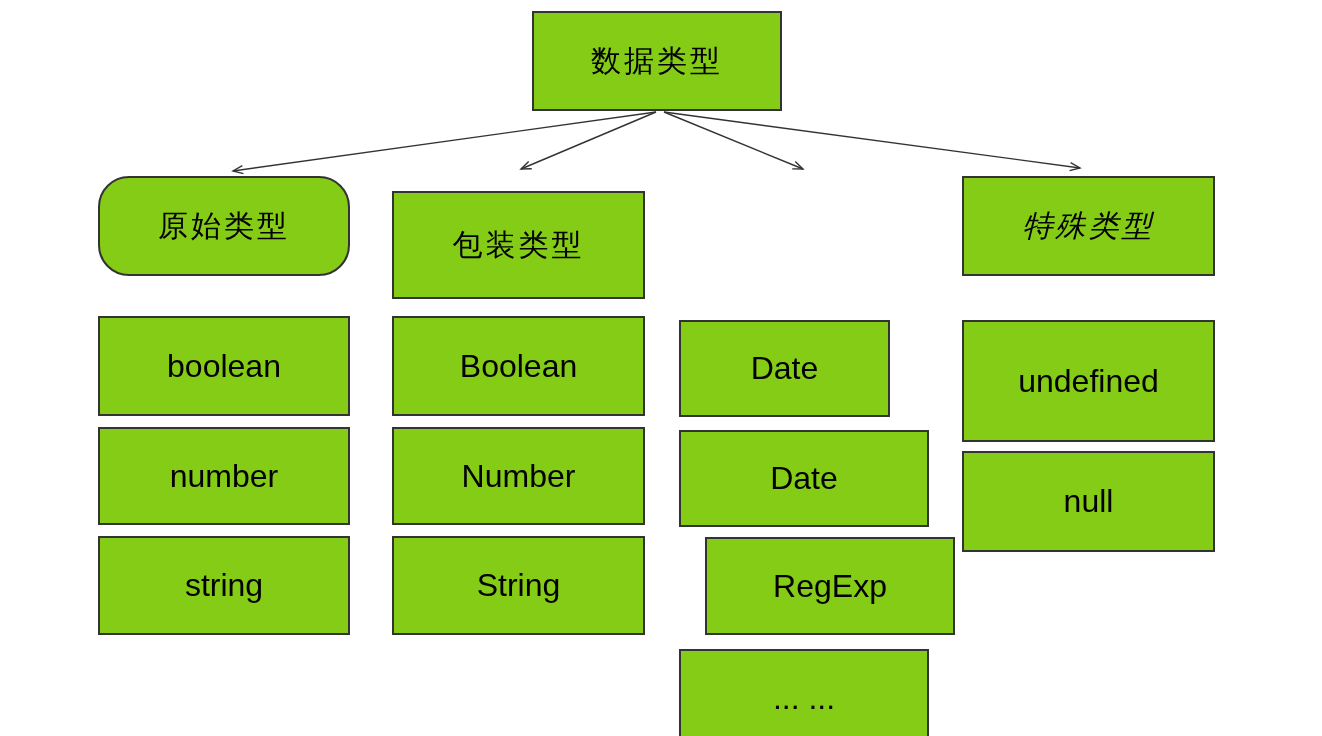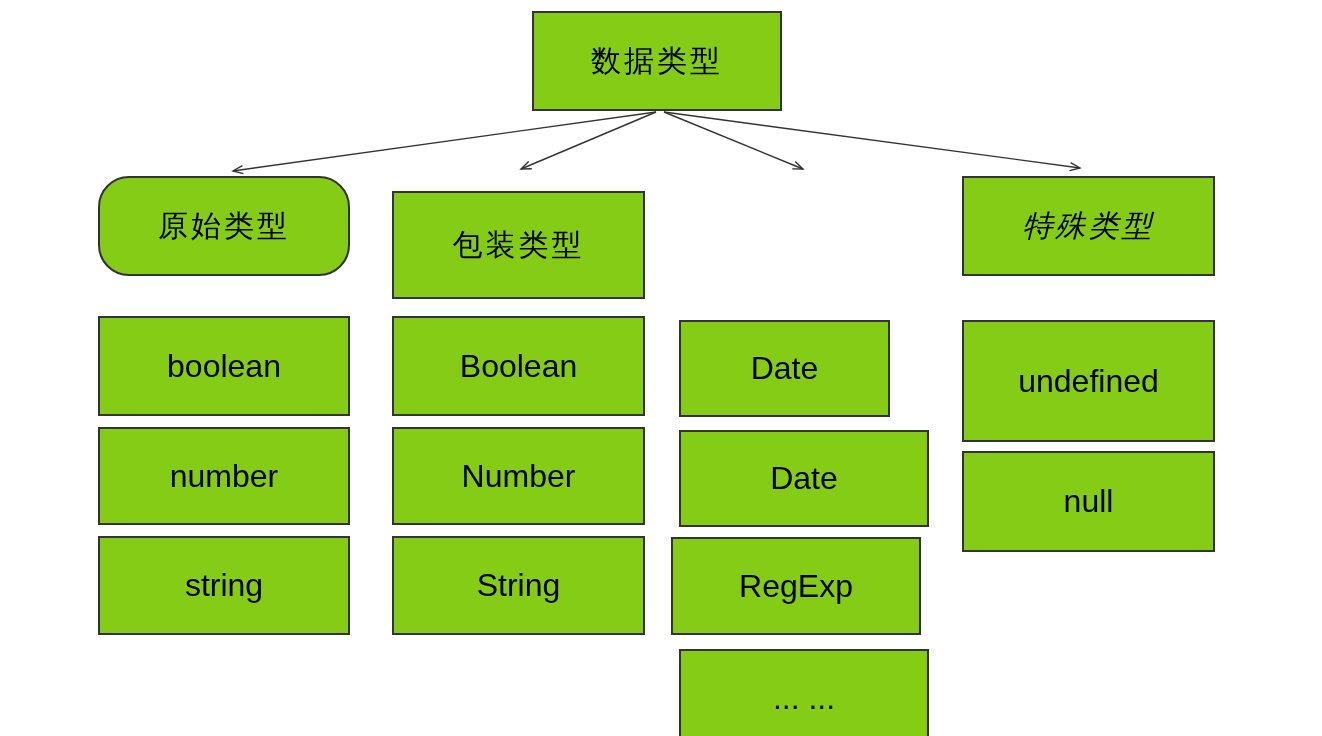--- a/index.html
+++ b/index.html
@@ -92,21 +92,21 @@
   <div class="box latin" style="left:392px; top:516px; width:253px; height:99px;">
     <span>String</span>
   </div>
 
   <div class="box latin" style="left:679px; top:300px; width:211px; height:97px;">
     <span>Date</span>
   </div>
   <div class="box latin" style="left:679px; top:410px; width:250px; height:97px;">
     <span>Date</span>
   </div>
-  <div class="box latin" style="left:671px; top:517px; width:250px; height:98px;">
+  <div class="box latin" style="left:705px; top:517px; width:250px; height:98px;">
     <span>RegExp</span>
   </div>
   <div class="box latin" style="left:679px; top:629px; width:250px; height:99px;">
     <span>... ...</span>
   </div>
 
   <div class="box cjk" style="left:962px; top:176px; width:253px; height:100px;font-style:italic;">
     <span>特殊类型</span>
   </div>
   <div class="box latin" style="left:962px; top:300px; width:253px; height:122px;">

